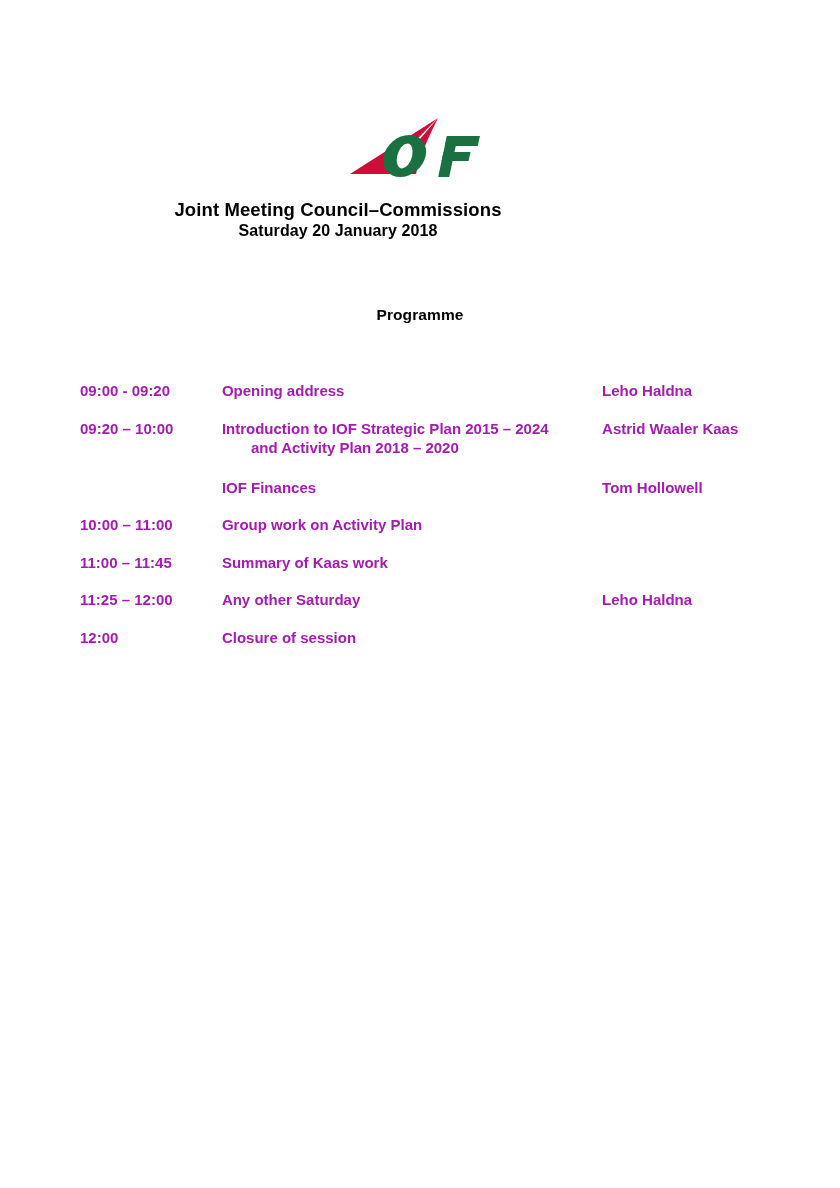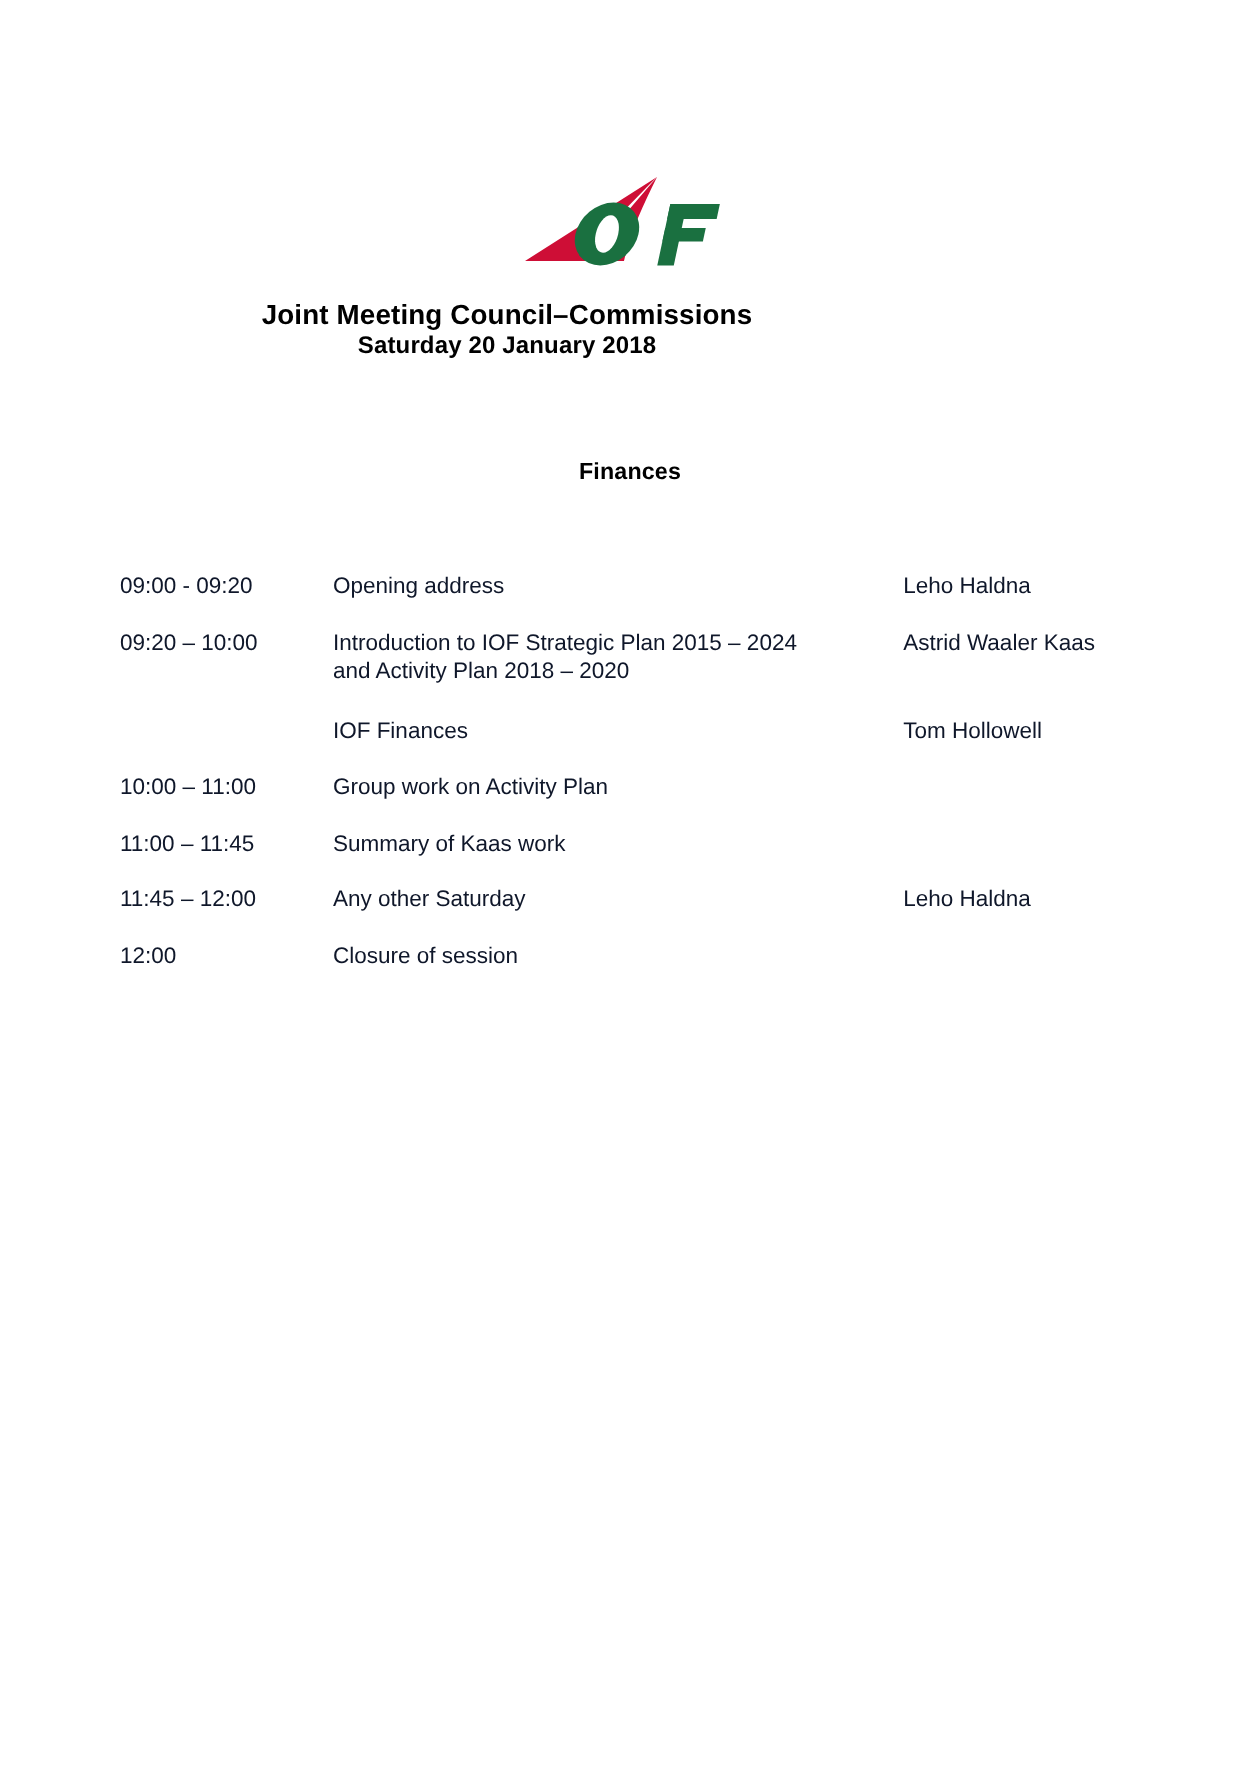--- a/index.html
+++ b/index.html
@@ -86,31 +86,31 @@
     left: 80px;
     top: 381px;
     width: 690px;
     border-collapse: collapse;
   }
   .programme td {
     font-size: 15px;
     line-height: 19.5px;
     vertical-align: top;
     padding: 0;
-    font-weight: normal;
-    color: #0f172a;
+    font-weight: bold;
+    color: #a21caf;
   }
   .col-time   { width: 144px; }
   .col-item   { width: 376px; padding-right: 10px !important; }
   .col-person { width: 170px; }
 
   .row-gap td { height: 18px; font-size: 0; line-height: 0; }
   .row-gap-lg td { height: 20px; font-size: 0; line-height: 0; }
 
-  .item-line2 { display: block; }
+  .item-line2 { display: block; margin-left: 29px; }
 </style>
 </head>
 <body>
 
 <div class="page">
 
   <div class="logo-block">
     <div class="logo">
       <svg viewBox="0 0 156 68" xmlns="http://www.w3.org/2000/svg">
 
@@ -129,21 +129,21 @@
         </g>
       </svg>
     </div>
   </div>
 
   <div class="title-block">
     <div class="doc-title">Joint Meeting Council–Commissions</div>
     <div class="doc-subtitle">Saturday 20 January 2018</div>
   </div>
 
-  <div class="section-heading">Finances</div>
+  <div class="section-heading">Programme</div>
 
   <table class="programme">
     <tbody>
       <tr>
         <td class="col-time">09:00 - 09:20</td>
         <td class="col-item">
           <span>Opening address</span>
         </td>
         <td class="col-person">Leho Haldna</td>
       </tr>
@@ -190,21 +190,21 @@
         <td class="col-item">
           <span>Summary of Kaas work</span>
         </td>
         <td class="col-person"></td>
       </tr>
       <tr class="row-gap">
           <td colspan="3"></td>
         </tr>
 
       <tr>
-        <td class="col-time">11:45 – 12:00</td>
+        <td class="col-time">11:25 – 12:00</td>
         <td class="col-item">
           <span>Any other Saturday</span>
         </td>
         <td class="col-person">Leho Haldna</td>
       </tr>
       <tr class="row-gap">
           <td colspan="3"></td>
         </tr>
 
       <tr>

